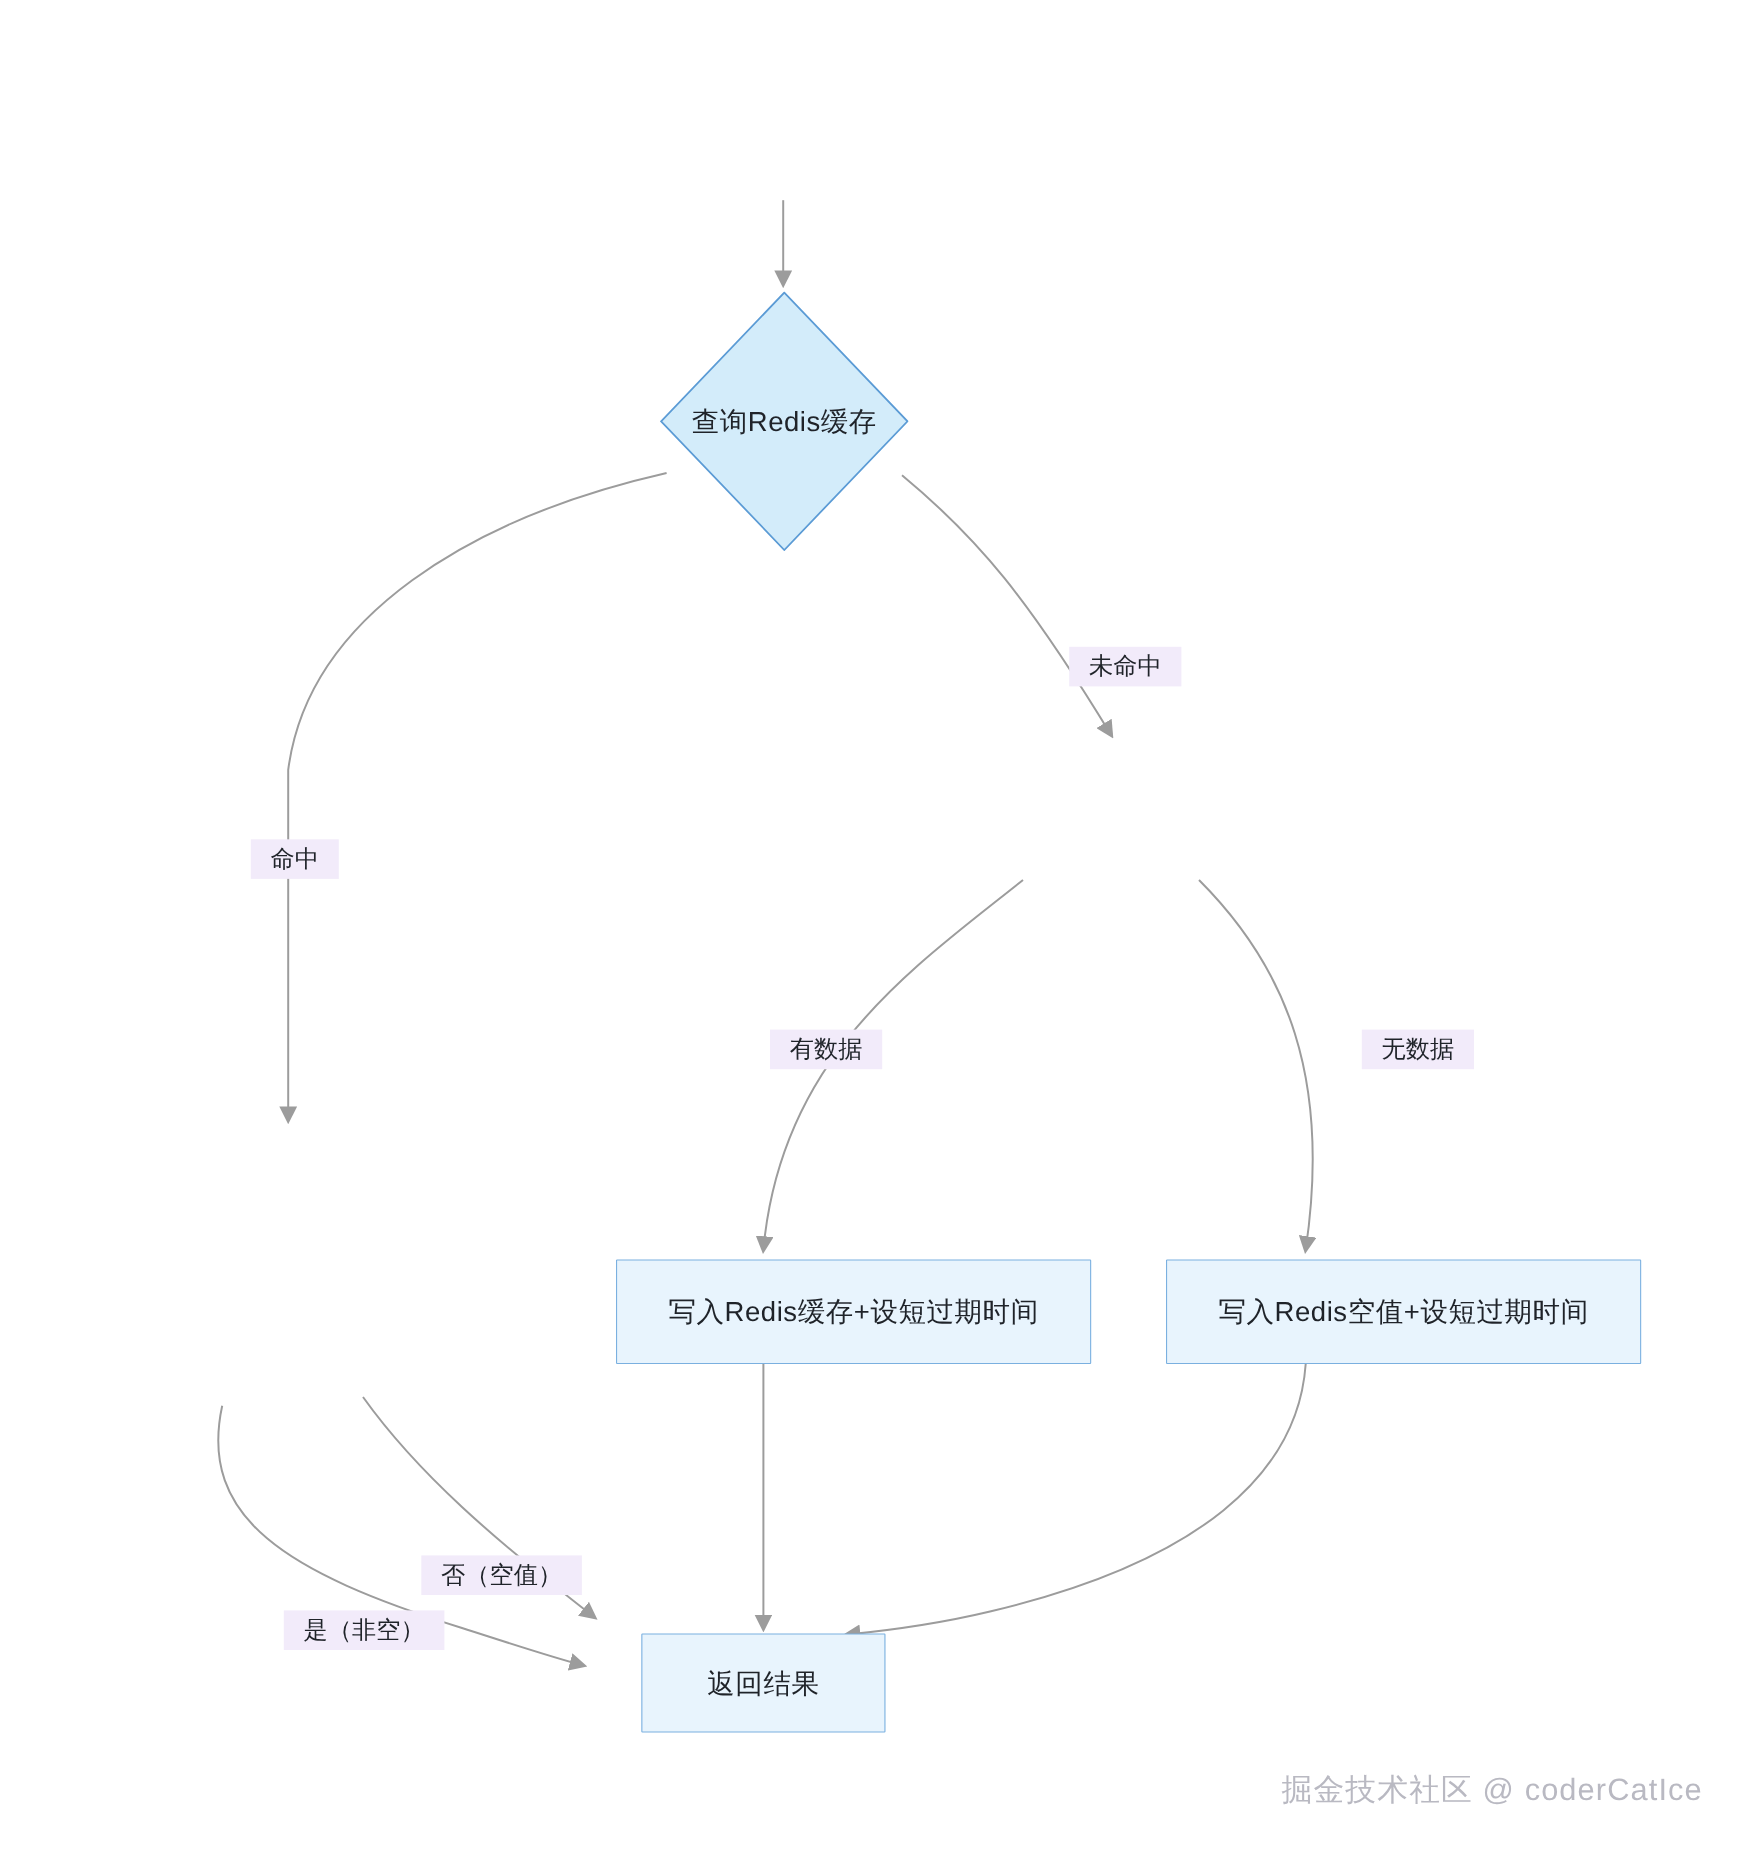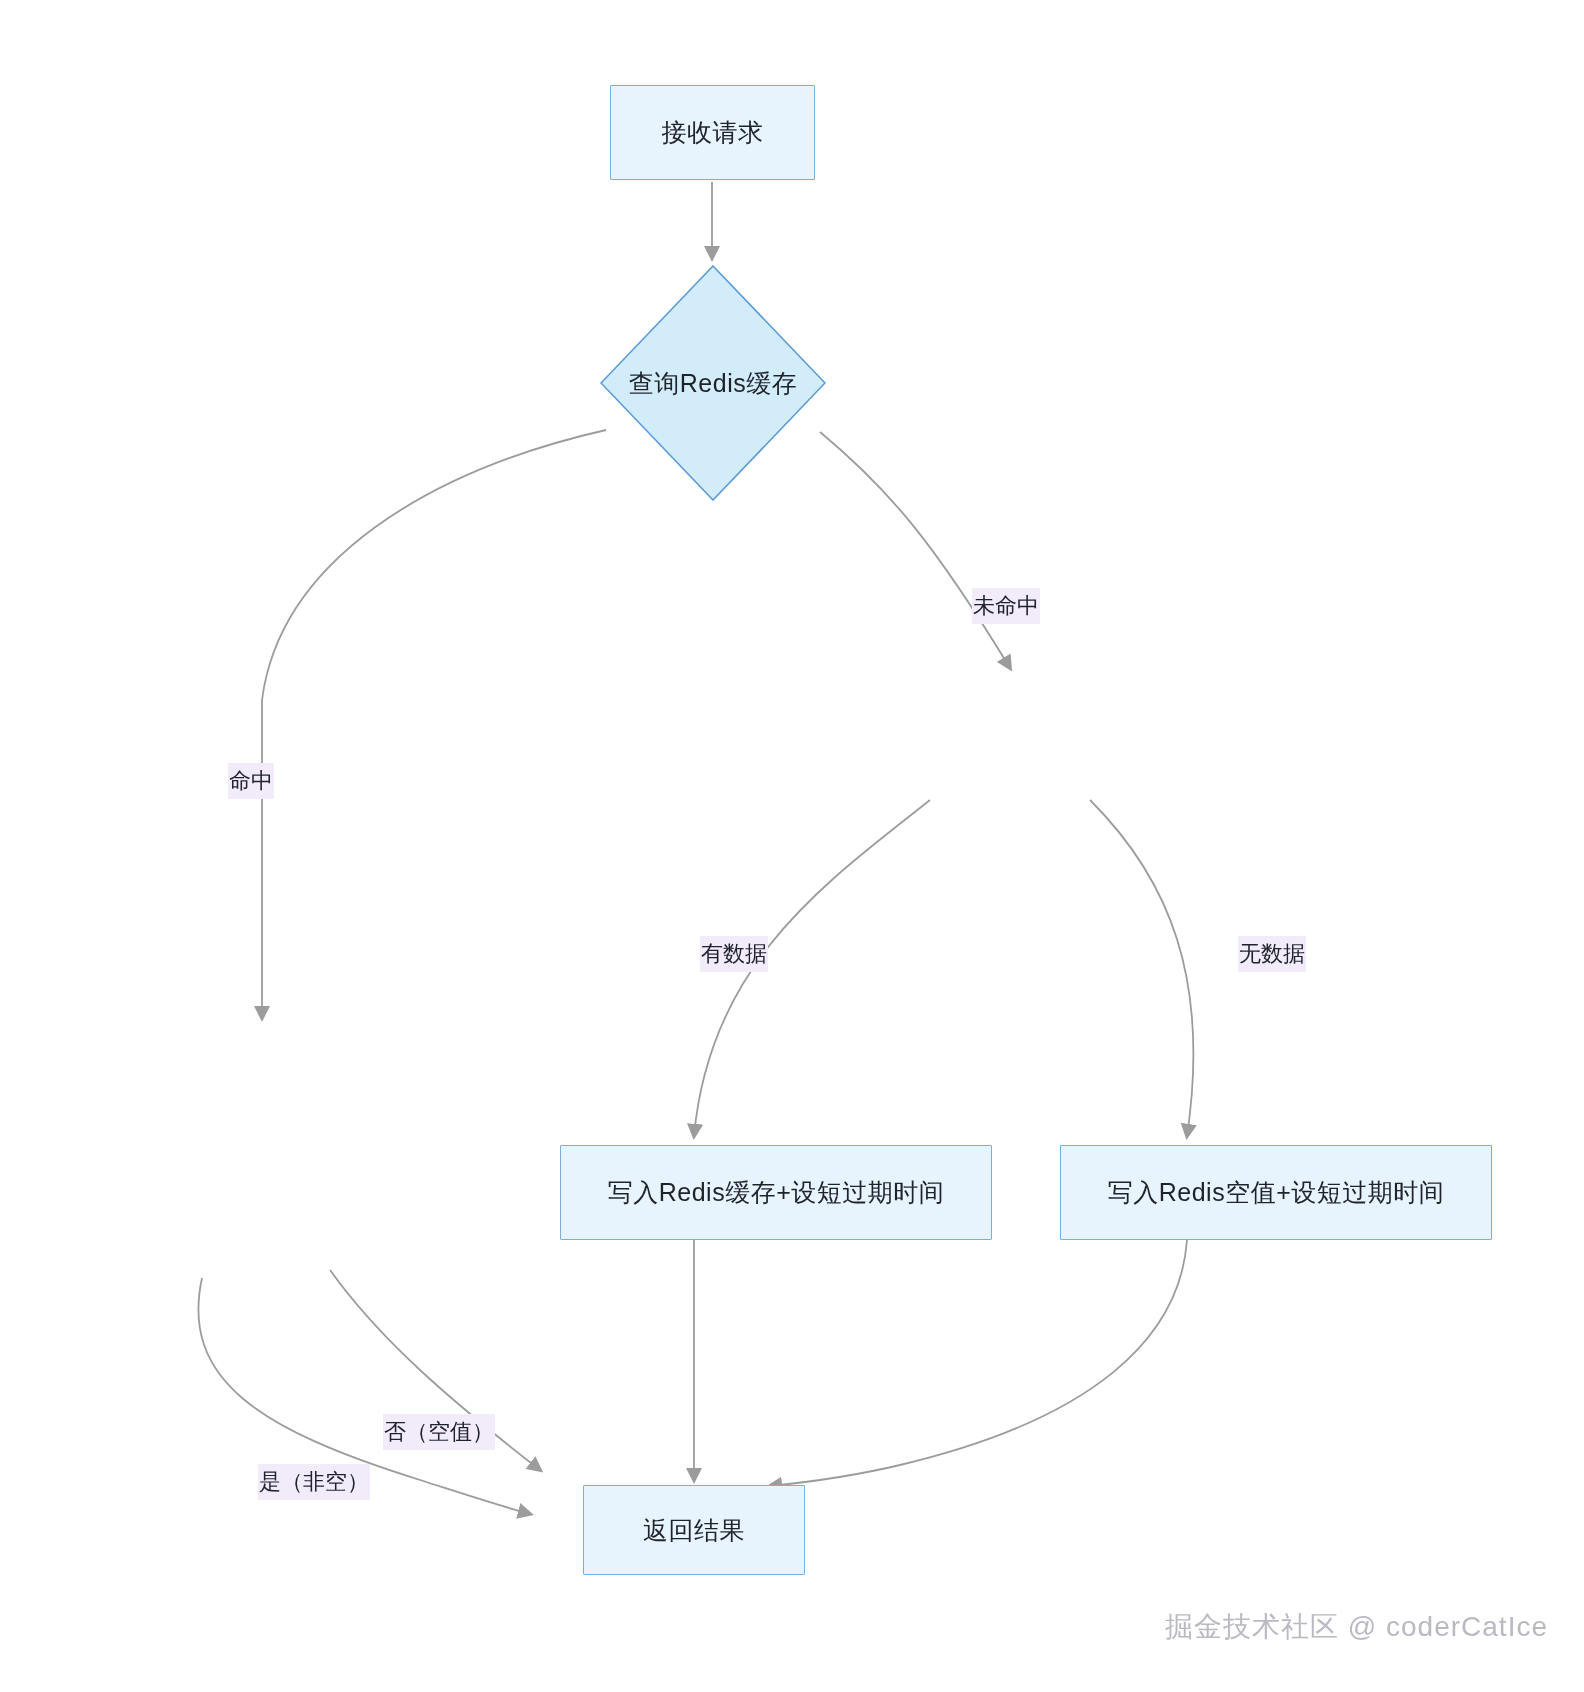--- a/index.html
+++ b/index.html
@@ -57,21 +57,21 @@
     color: #1f2329;
     font-size: 25px;
     white-space: nowrap;
   }
   .edge-label {
     position: absolute;
     background: #f2ebfa;
     color: #1f2329;
     font-size: 22px;
     line-height: 1.35;
-    padding: 3px 1px;
+    padding: 3px 18px;
     white-space: nowrap;
     box-sizing: border-box;
   }
   .watermark {
     position: absolute;
     right: 36px;
     bottom: 46px;
     color: #b9b9c2;
     font-size: 28px;
     letter-spacing: 1px;
@@ -105,23 +105,20 @@
       <path d="M 202,1278 C 180,1380 260,1430 420,1480 C 470,1496 500,1506 530,1514"></path>
 
       <path d="M 330,1270 C 380,1340 450,1400 540,1470"></path>
 
       <path d="M 694,1240 L 694,1480"></path>
 
       <path d="M 1187,1240 C 1180,1340 1090,1420 900,1465 C 850,1477 810,1482 770,1486"></path>
     </g>
   </svg>
 
-  <div class="node node-rect" style="left:610px; top:85px; width:205px; height:95px;">
-    <span>接收请求</span>
-  </div>
 
   <div class="node node-diamond" style="left:600px; top:265px; width:226px; height:236px;">
     <svg class="diamond-shape" viewBox="0 0 226 236" preserveAspectRatio="none">
       <polygon points="113,1 225,118 113,235 1,118" fill="#d3ecfa" stroke="#5b9bd5" stroke-width="1.6"></polygon>
     </svg>
     <span class="diamond-label">查询Redis缓存</span>
   </div>
 
 
 

